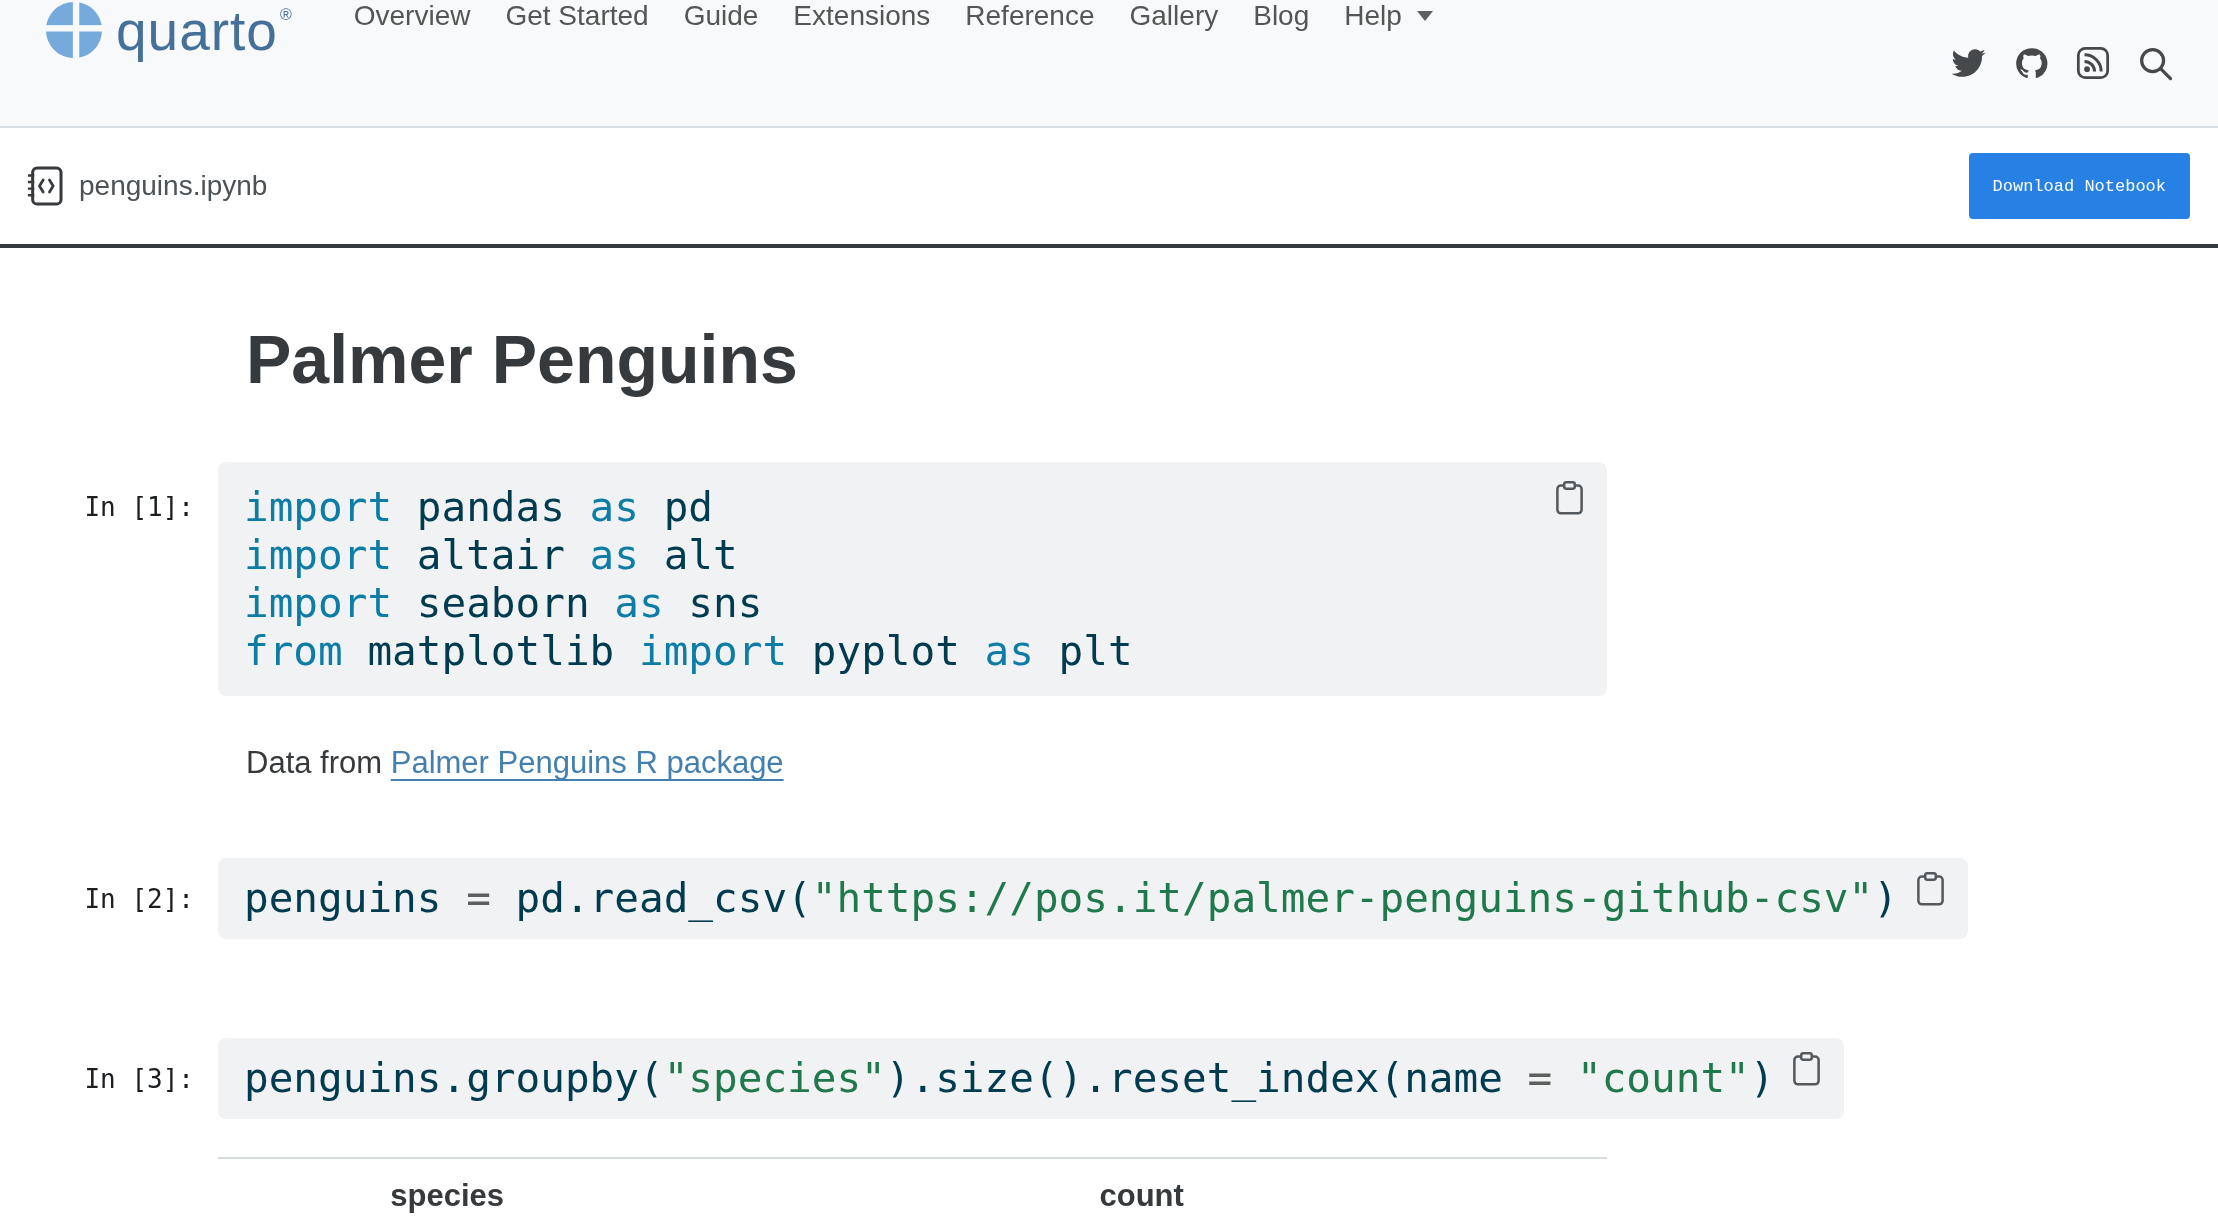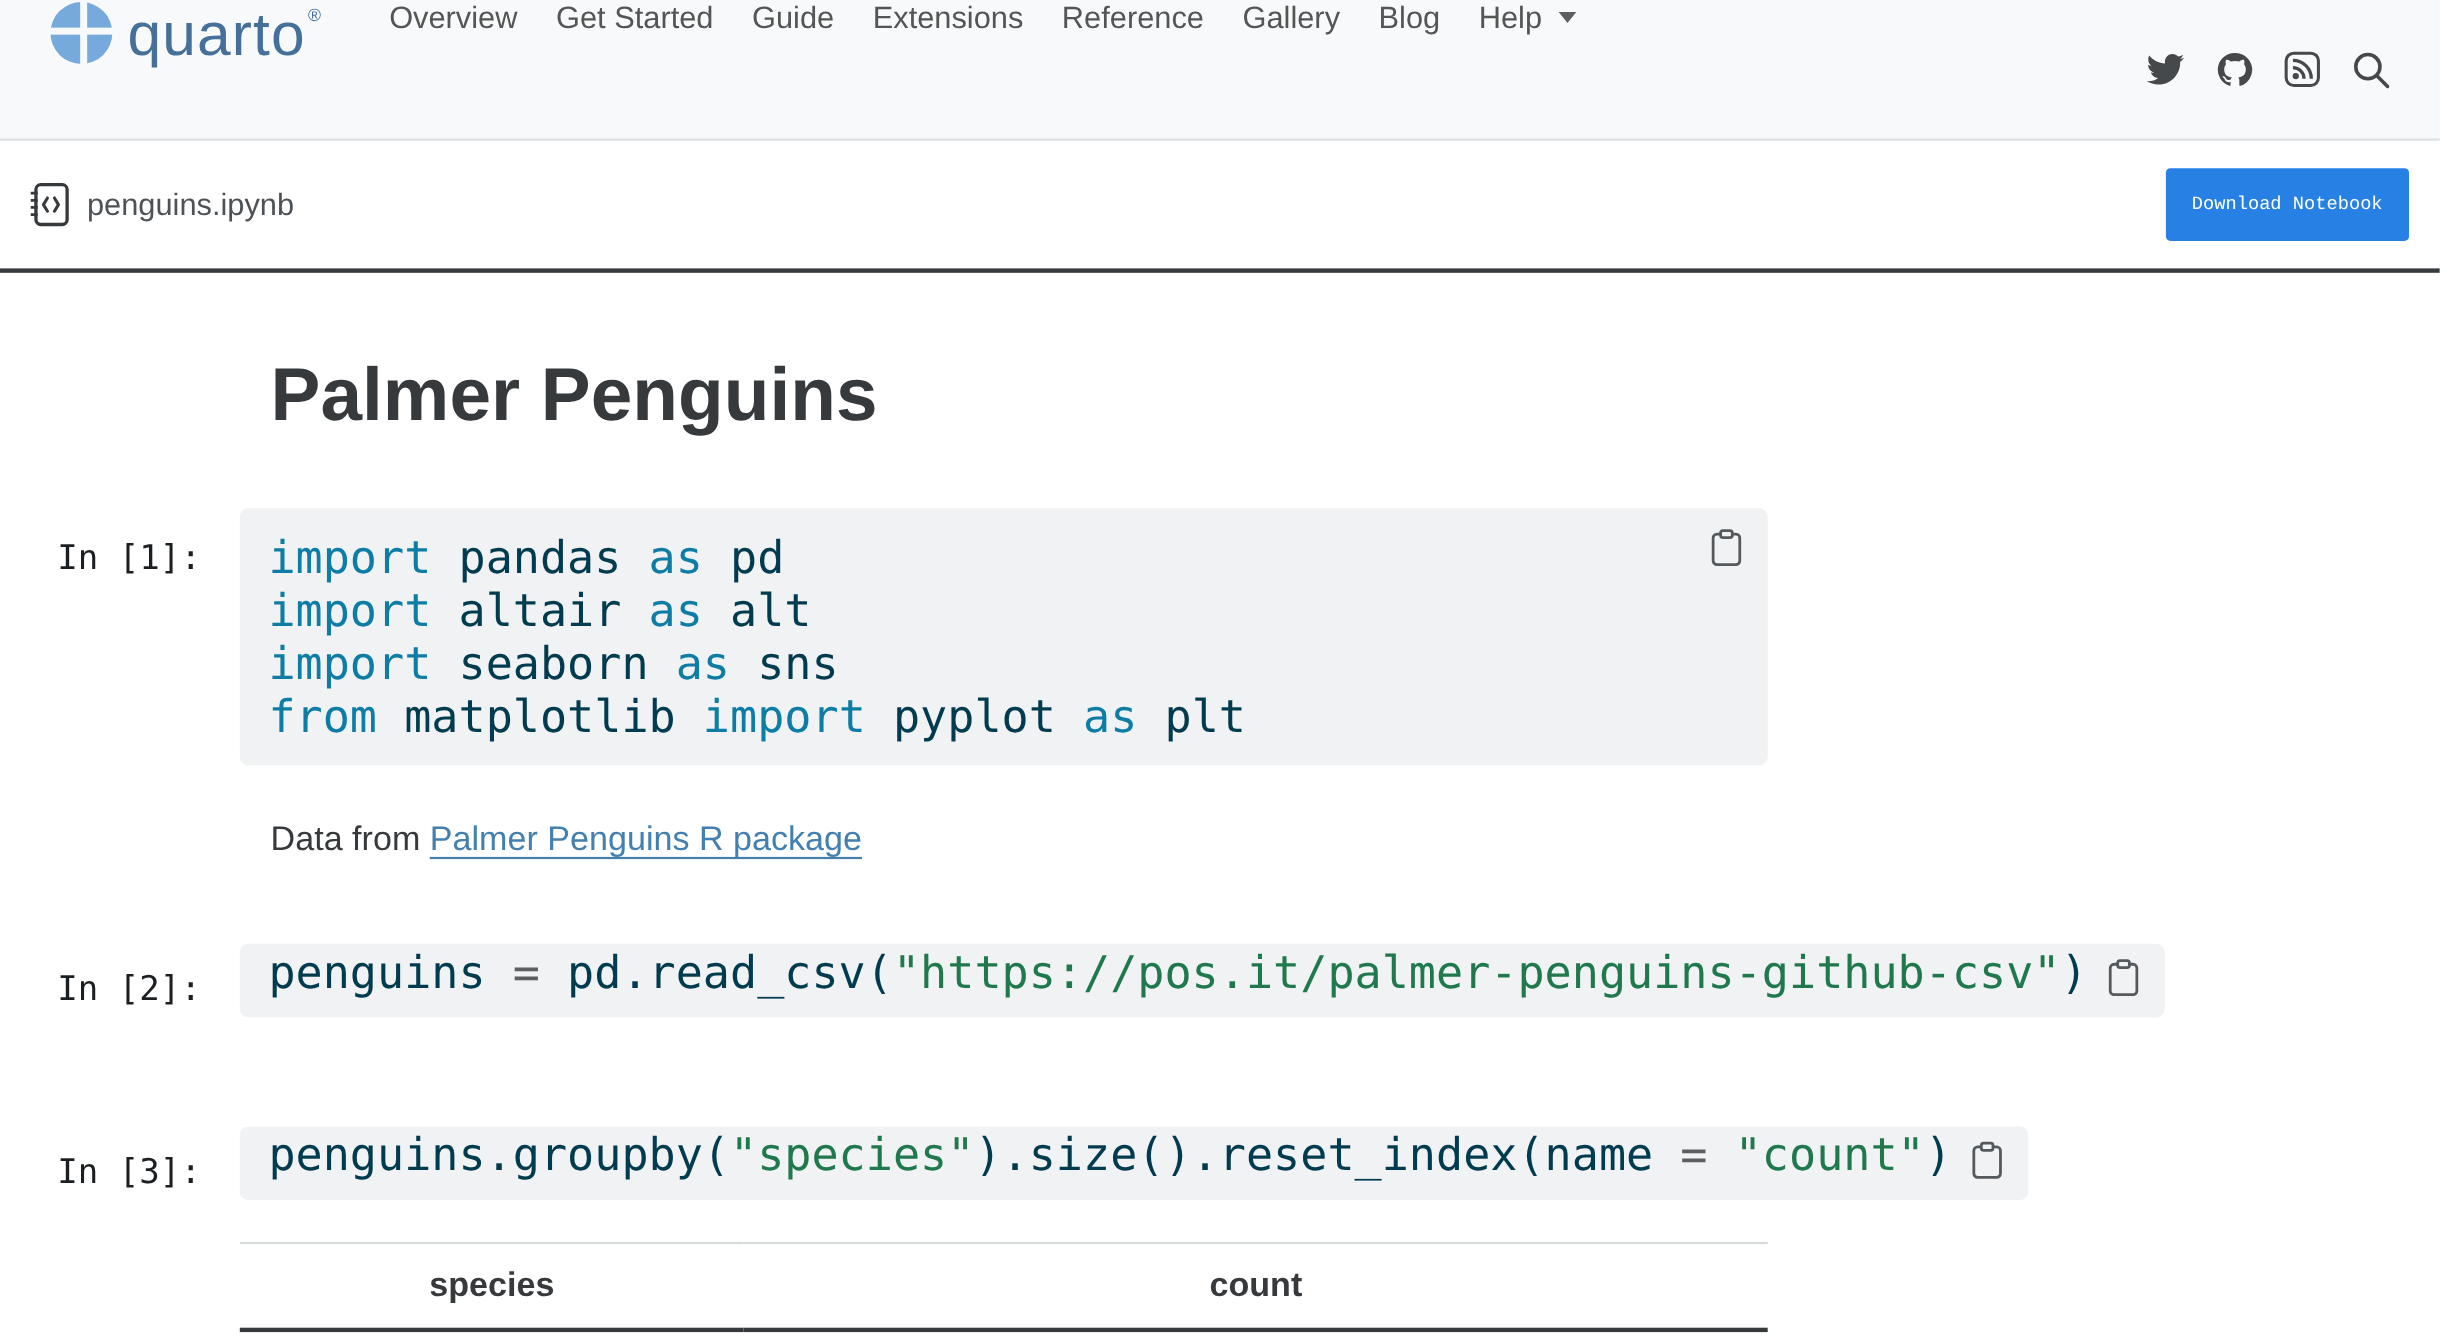--- a/index.html
+++ b/index.html
@@ -34,24 +34,24 @@
   .nb-filename{font-size:28px;color:var(--filename);margin-left:13px}
   .download-btn{margin-left:auto;height:66px;padding:0 24px;background:var(--accent);color:#fff;
     border:none;border-radius:4px;font-size:17px;font-family:Liberation Mono, monospace;cursor:pointer}
   .dark-divider{height:4px;background:var(--divider)}
 
   
   main{padding-top:72px}
   h1.title{margin:0 0 0 246px;font-size:68px;font-weight:700;color:var(--heading);line-height:1.15}
 
   .nb-row{display:flex;align-items:flex-start;margin-left:52px;width:1555px}
-  .cell-label{width:166px;padding-right:24px;flex:none;
-    font-family:"DejaVu Sans Mono",monospace;font-size:31px;color:#1b1f22;line-height:48px}
+  .cell-label{width:166px;padding-right:24px;text-align:right;flex:none;
+    font-family:"DejaVu Sans Mono",monospace;font-size:26px;color:#1b1f22;line-height:48px}
   .cellbox{flex:1;position:relative;background:var(--cell-bg);border-radius:8px;padding:21px 70px 21px 26px}
-  .cellbox.single{padding-top:2px;padding-bottom:17px}
+  .cellbox.single{padding-top:16px;padding-bottom:17px}
   .nb-row.first{margin-top:64px}
   .cell-label.multi{padding-top:21px}
   .cell-label.single{padding-top:17px}
   pre.code{margin:0;font-family:"DejaVu Sans Mono",monospace;font-size:41px;line-height:48px;
     color:var(--tok-pl);white-space:pre}
   .tok-kw{color:var(--tok-kw)} .tok-pl{color:var(--tok-pl)}
   .tok-op{color:var(--tok-op)} .tok-st{color:var(--tok-st)}
   .copy-btn{position:absolute;top:18px;right:22px;background:none;border:none;padding:0;
     cursor:pointer;color:#54595d;line-height:0}
   .copy-btn.single-pos{top:13px}

